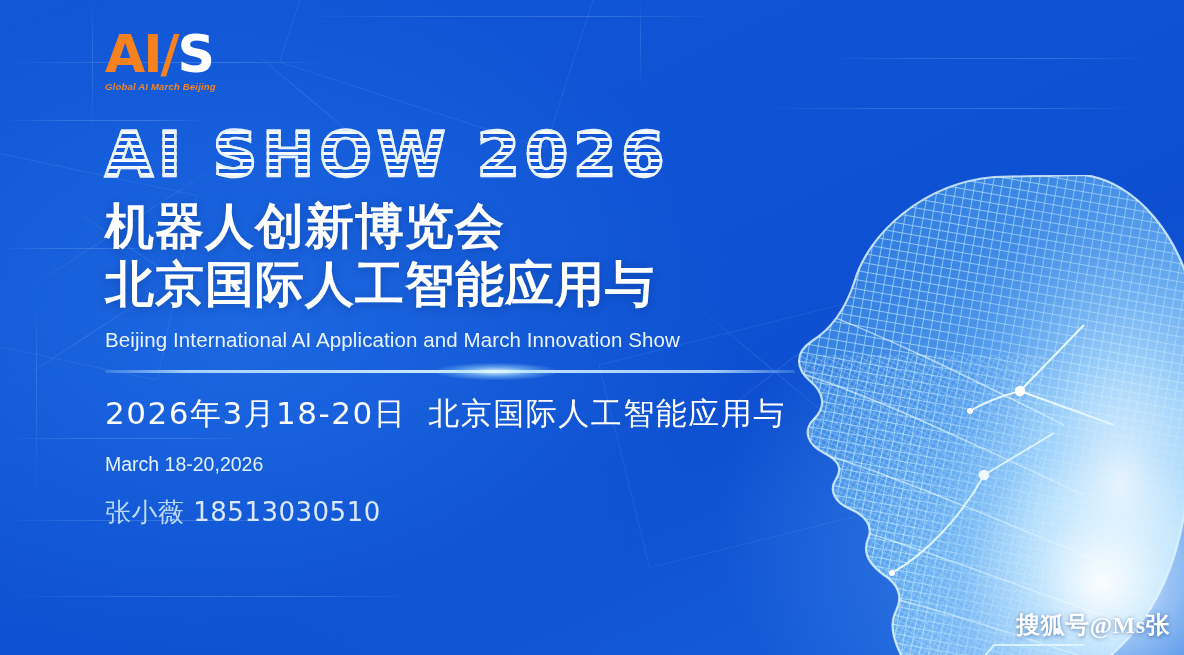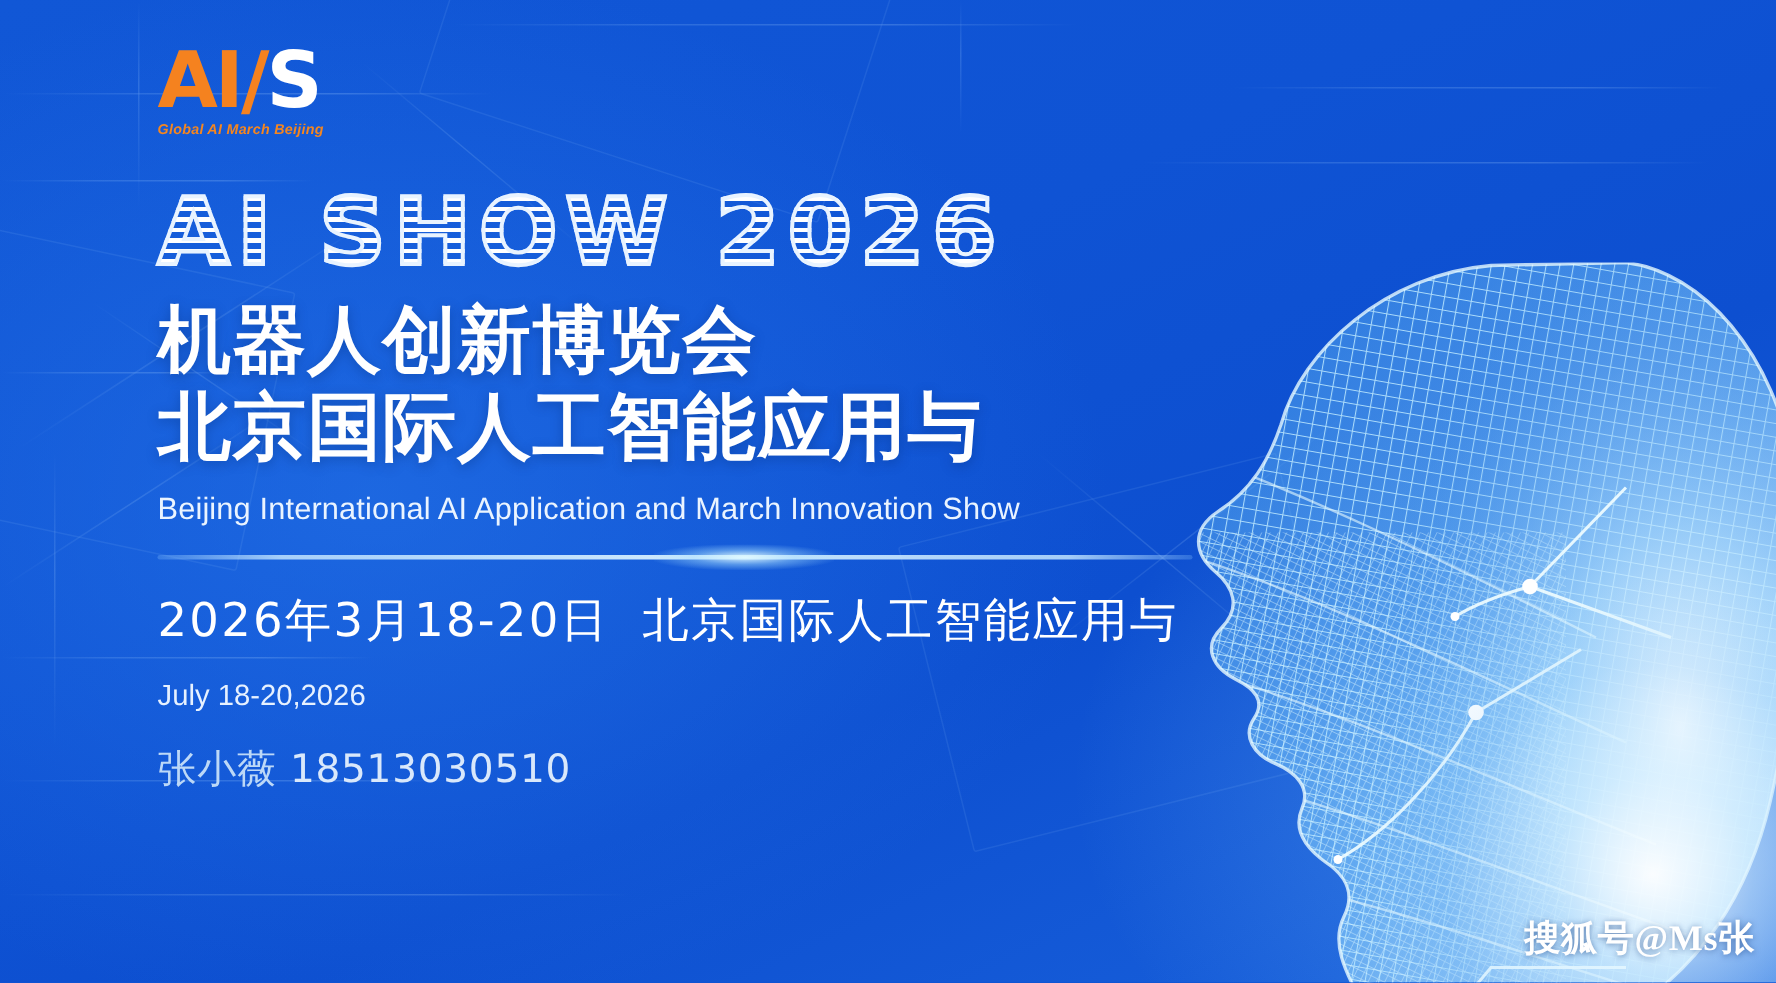--- a/index.html
+++ b/index.html
@@ -300,21 +300,21 @@
       <div>北京国际人工智能应用与</div>
     </div>
 
     <div id="en-sub">Beijing International AI Application and March Innovation Show</div>
 
     <div id="divider"></div>
 
     <div id="date-cn"><span>2026年3月18-20日</span><span class="gap"></span><span>北京国际人工智能应用与</span></div>
 
     <div id="date-en">
-      <div>July 18-20,2026</div>
+      <div>March 18-20,2026</div>
     </div>
 
     <div id="contact"><span>张小薇</span> <span class="phone">18513030510</span></div>
 
   </div>
 
   <div id="watermark">搜狐号@Ms张</div>
 
 </div>
 

